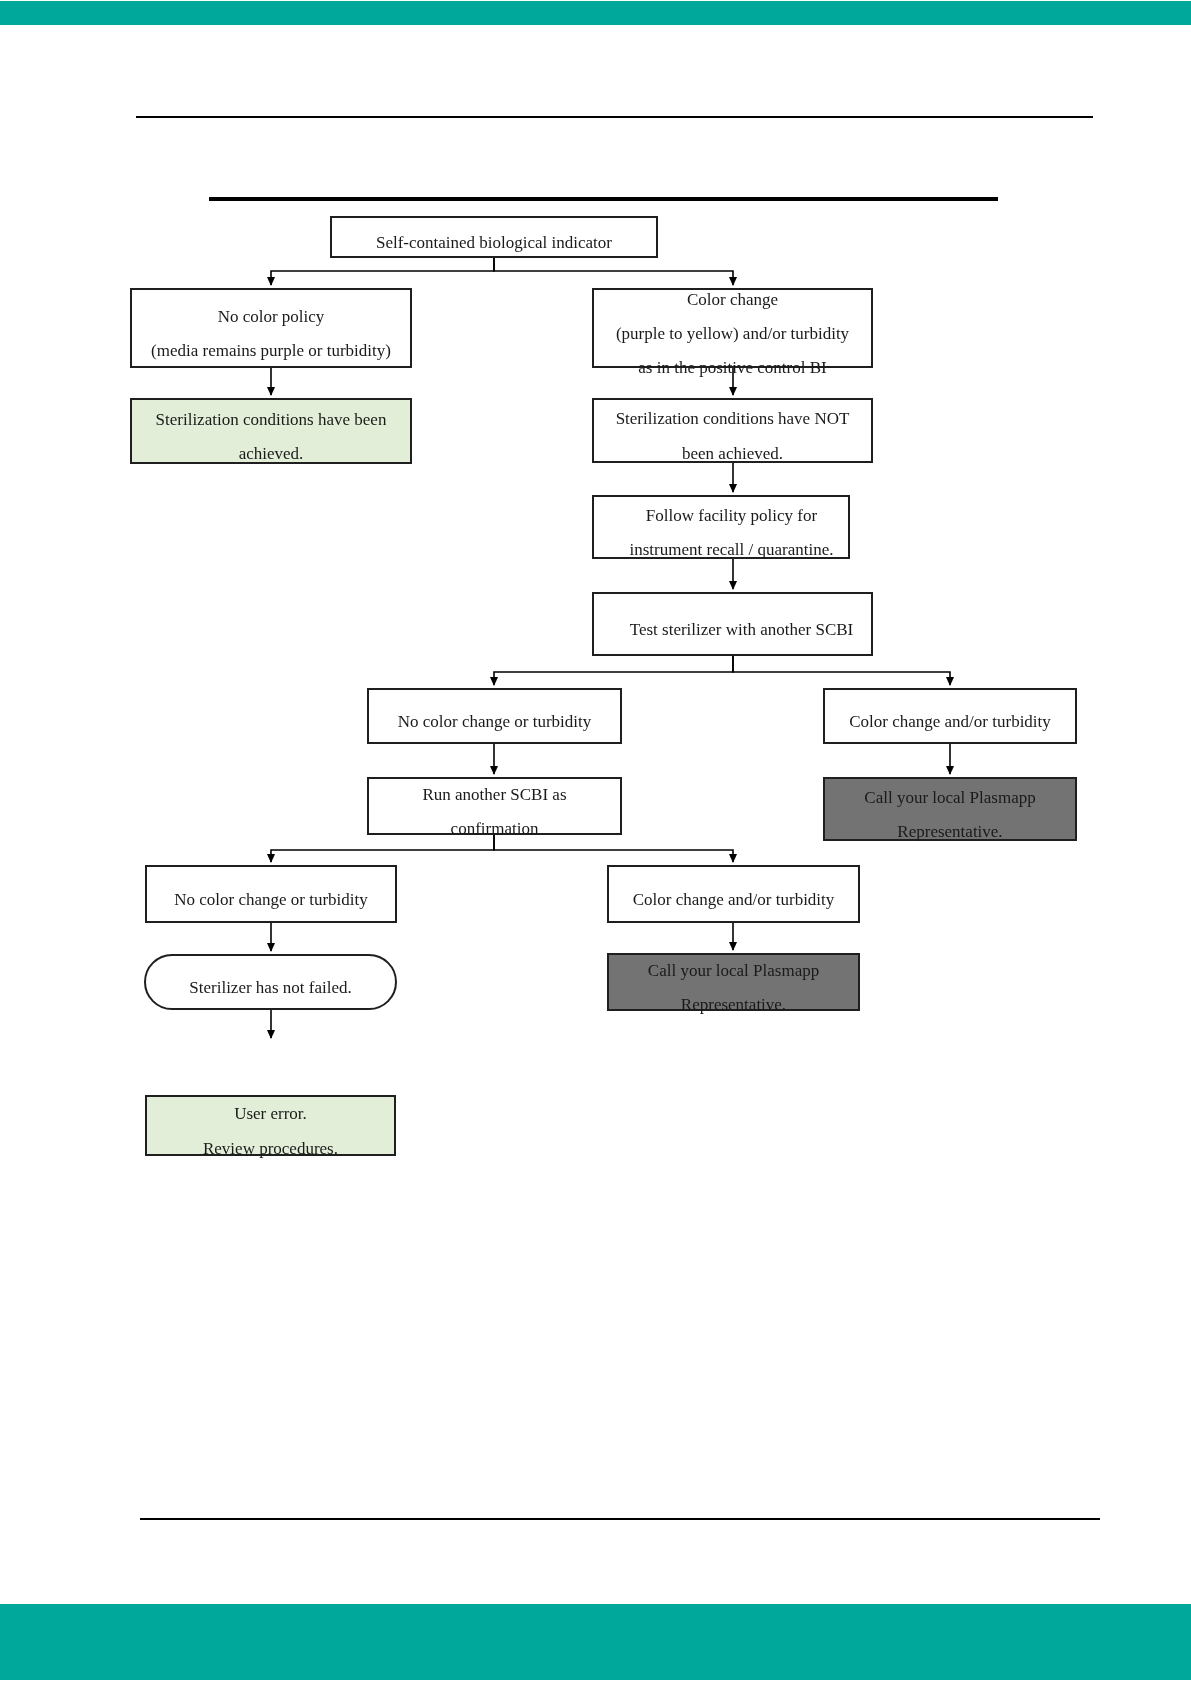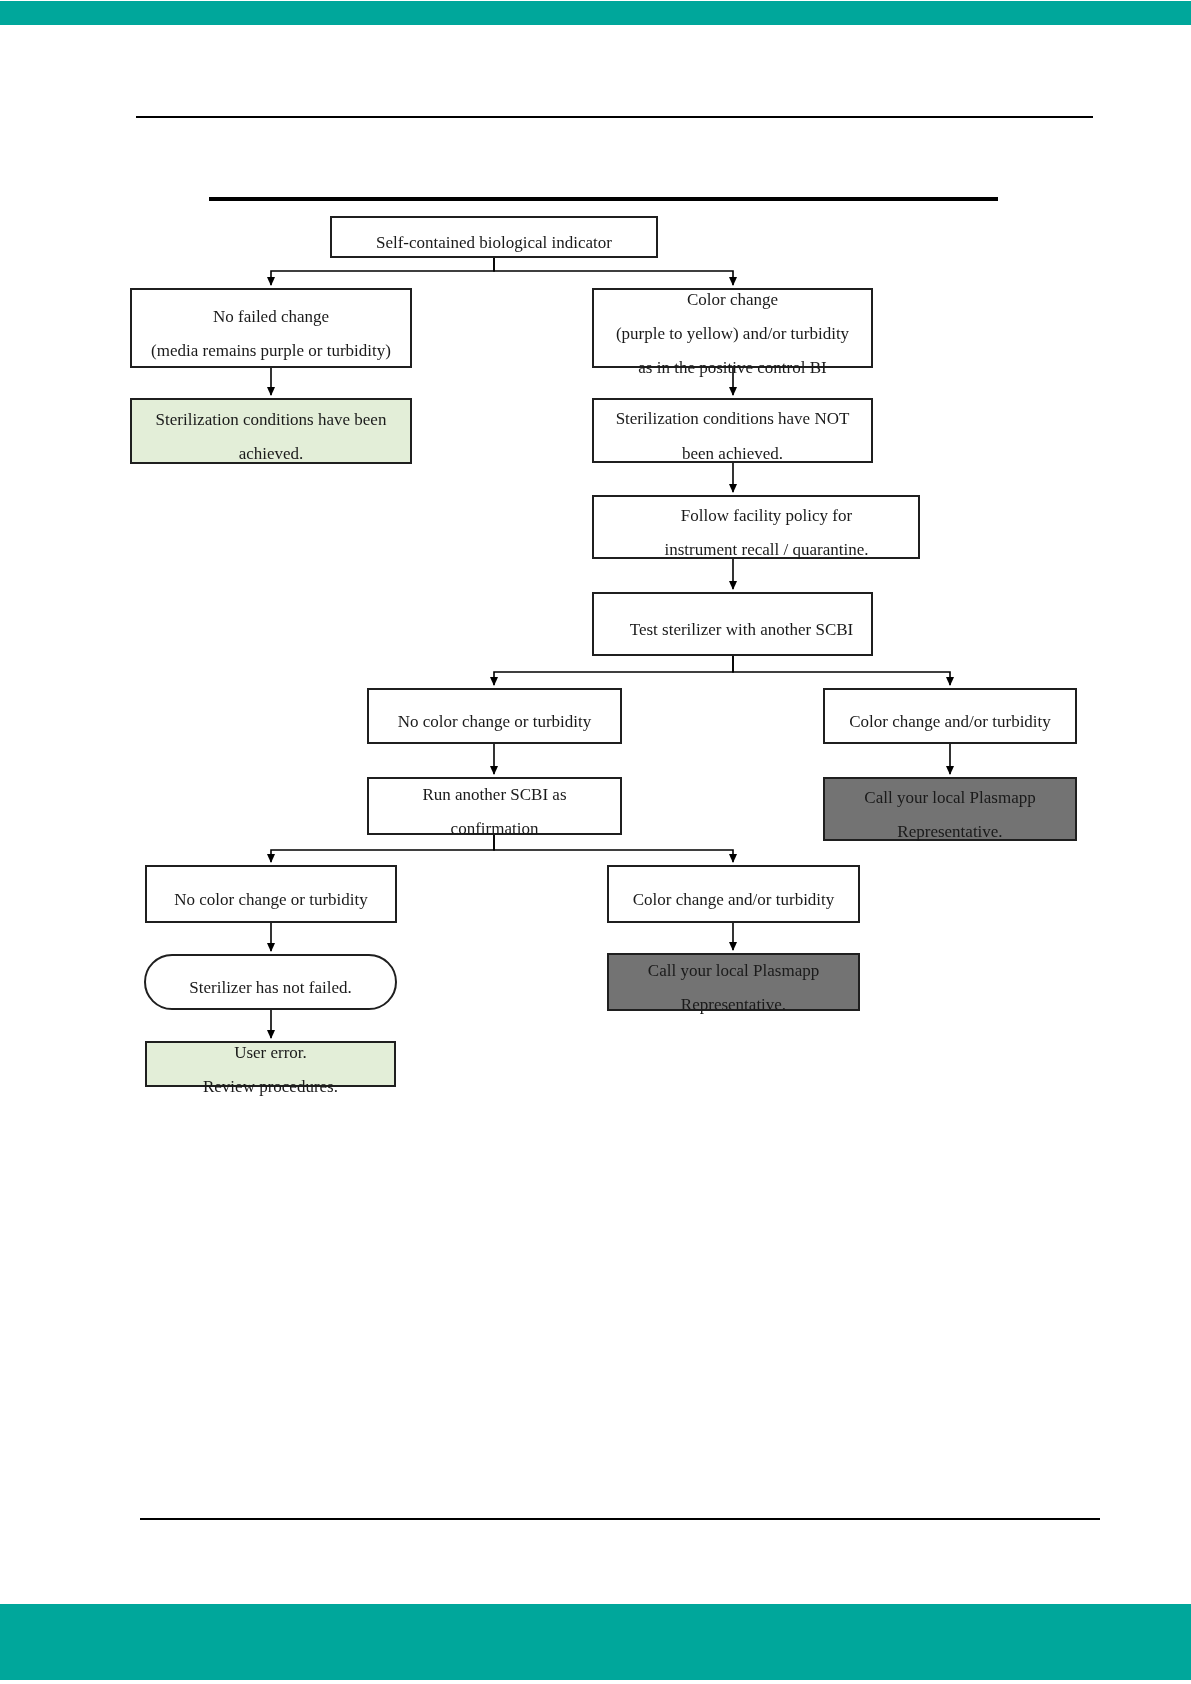--- a/index.html
+++ b/index.html
@@ -66,37 +66,37 @@
         <path d="M494,835 L494,850 L271,850 L271,862" class="connector" marker-end="url(#arrowhead)"></path>
         <path d="M494,835 L494,850 L733,850 L733,862" class="connector" marker-end="url(#arrowhead)"></path>
         <path d="M271,923 L271,951" class="connector" marker-end="url(#arrowhead)"></path>
         <path d="M733,923 L733,950" class="connector" marker-end="url(#arrowhead)"></path>
         <path d="M271,1010 L271,1038" class="connector" marker-end="url(#arrowhead)"></path>
       </svg>
   <div class="flow-node" style="left: 330px; top: 216px; width: 328px; height: 42px;">
         <div class="flow-line">Self-contained biological indicator</div>
       </div>
       <div class="flow-node" style="left: 130px; top: 288px; width: 282px; height: 80px;">
-        <div class="flow-line">No failed change</div>
+        <div class="flow-line">No color policy</div>
         <div class="flow-line">(media remains purple or turbidity)</div>
       </div>
       <div class="flow-node" style="left: 592px; top: 288px; width: 281px; height: 80px;">
         <div class="flow-line">Color change</div>
         <div class="flow-line">(purple to yellow) and/or turbidity</div>
         <div class="flow-line">as in the positive control BI</div>
       </div>
       <div class="flow-node fill-green" style="left: 130px; top: 398px; width: 282px; height: 66px;">
         <div class="flow-line">Sterilization conditions have been</div>
         <div class="flow-line">achieved.</div>
       </div>
       <div class="flow-node" style="left: 592px; top: 398px; width: 281px; height: 65px;">
         <div class="flow-line">Sterilization conditions have NOT</div>
         <div class="flow-line">been achieved.</div>
       </div>
-      <div class="flow-node" style="left: 592px; top: 495px; width: 328px; height: 64px; padding-left: 27px;">
+      <div class="flow-node" style="left: 592px; top: 495px; width: 258px; height: 64px; padding-left: 27px;">
         <div class="flow-line">Follow facility policy for</div>
         <div class="flow-line">instrument recall / quarantine.</div>
       </div>
       <div class="flow-node" style="left: 592px; top: 592px; width: 281px; height: 64px; padding-left: 24px;">
         <div class="flow-line">Test sterilizer with another SCBI</div>
       </div>
       <div class="flow-node" style="left: 367px; top: 688px; width: 255px; height: 56px;">
         <div class="flow-line">No color change or turbidity</div>
       </div>
       <div class="flow-node" style="left: 823px; top: 688px; width: 254px; height: 56px;">
@@ -116,21 +116,21 @@
       <div class="flow-node" style="left: 607px; top: 865px; width: 253px; height: 58px;">
         <div class="flow-line">Color change and/or turbidity</div>
       </div>
       <div class="flow-node" style="left: 144px; top: 954px; width: 253px; height: 56px; border-radius: 28px;">
         <div class="flow-line">Sterilizer has not failed.</div>
       </div>
       <div class="flow-node fill-peach" style="left: 607px; top: 953px; width: 253px; height: 58px;">
         <div class="flow-line">Call your local Plasmapp</div>
         <div class="flow-line">Representative.</div>
       </div>
-      <div class="flow-node fill-green" style="left: 145px; top: 1041px; width: 251px; height: 46px;">
+      <div class="flow-node fill-green" style="left: 145px; top: 1095px; width: 251px; height: 61px;">
         <div class="flow-line">User error.</div>
         <div class="flow-line">Review procedures.</div>
       </div>
     </div>
 
   <div class="rule rule-footer"></div>
 
   <div class="bar bar-bottom" style="background: rgb(0, 167, 155);"></div>
 
 </div>

